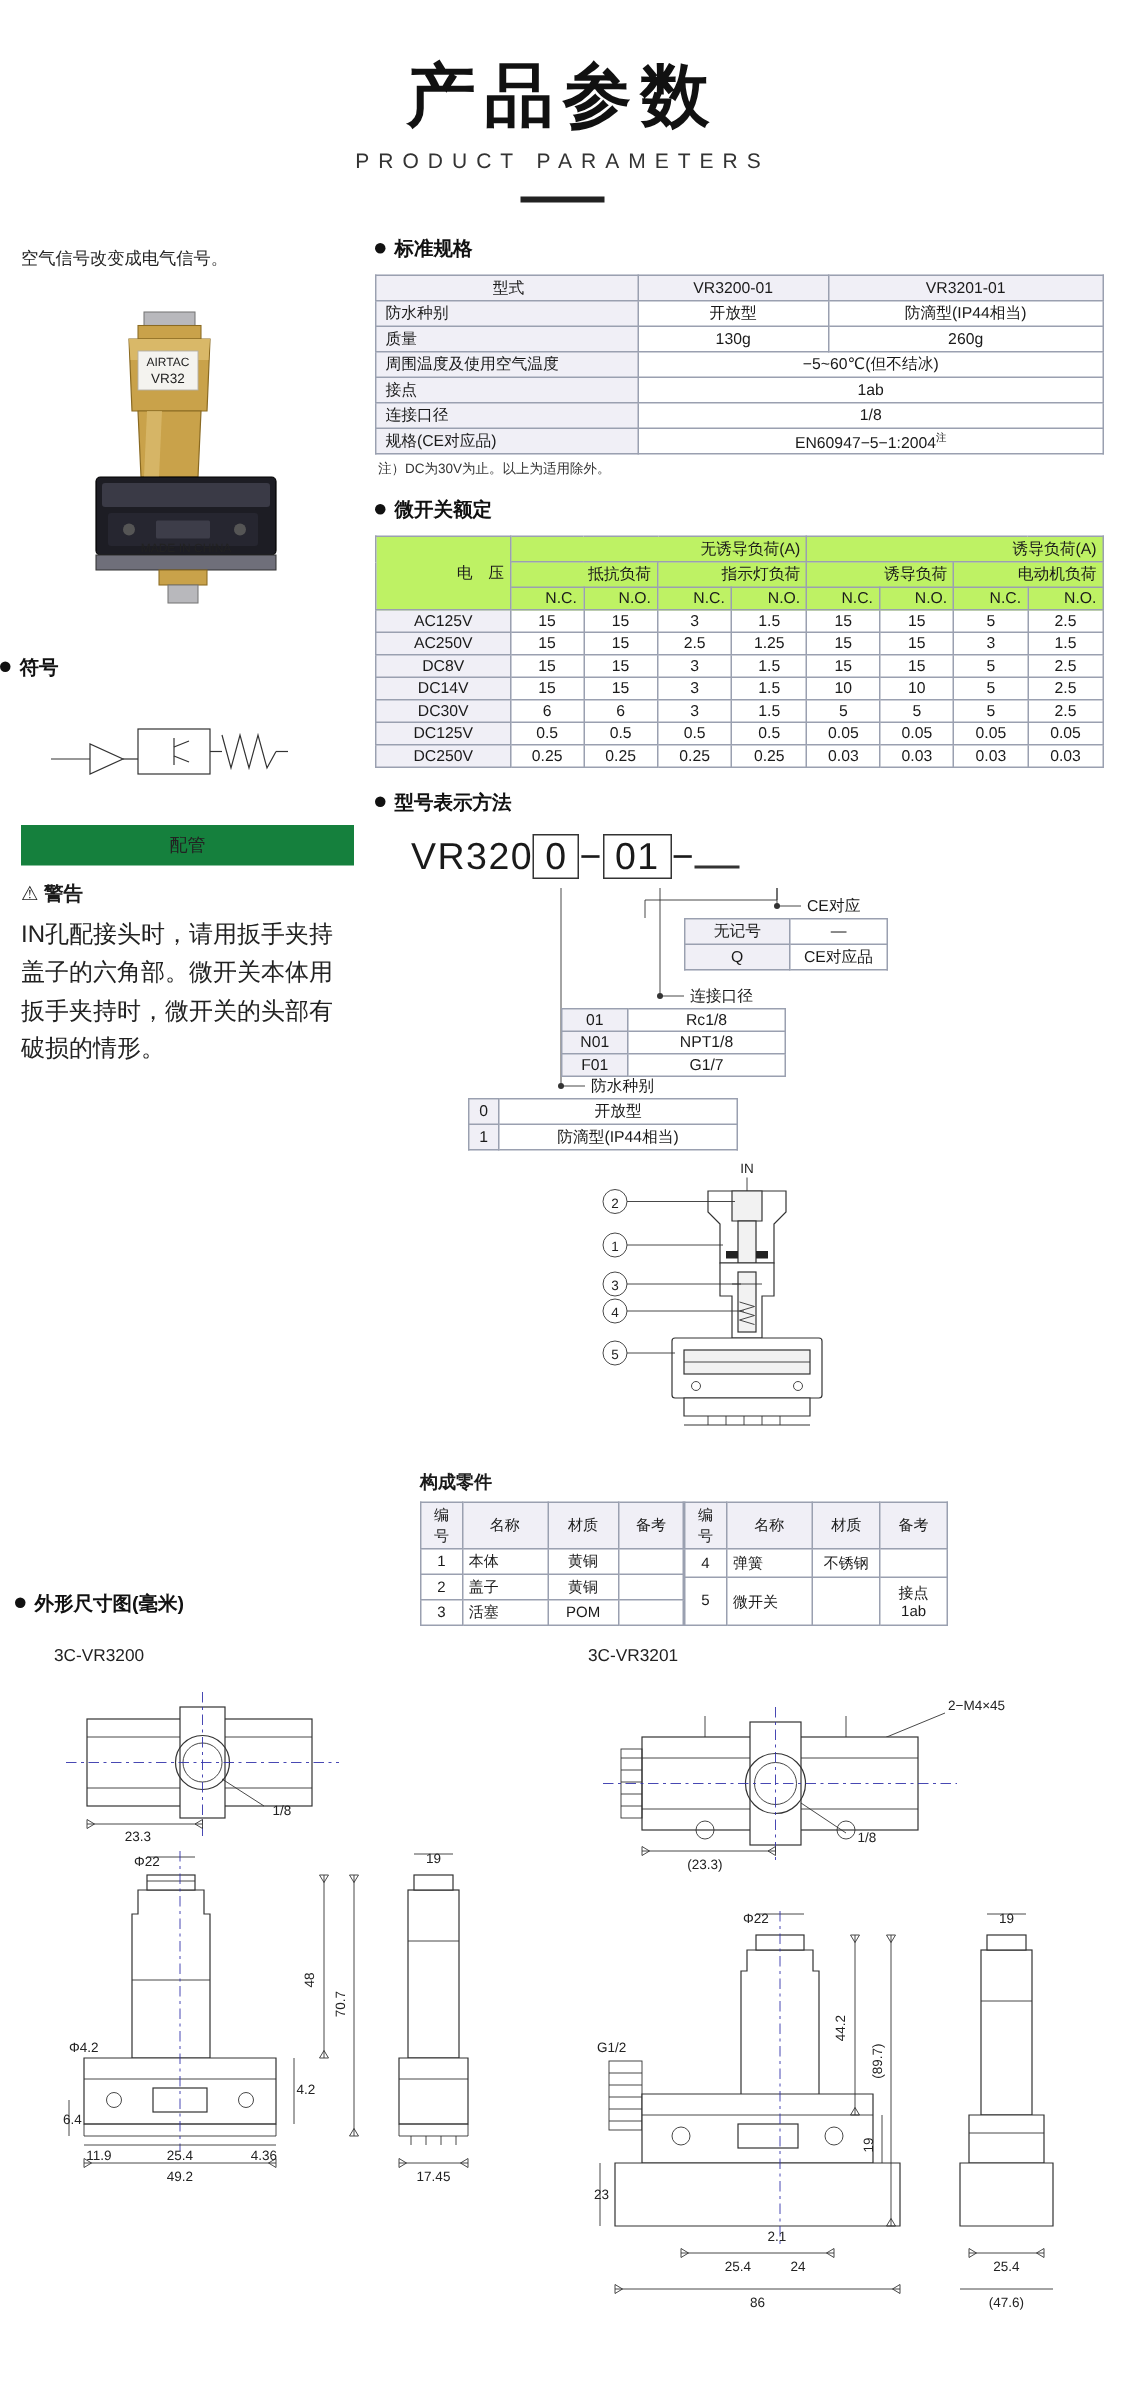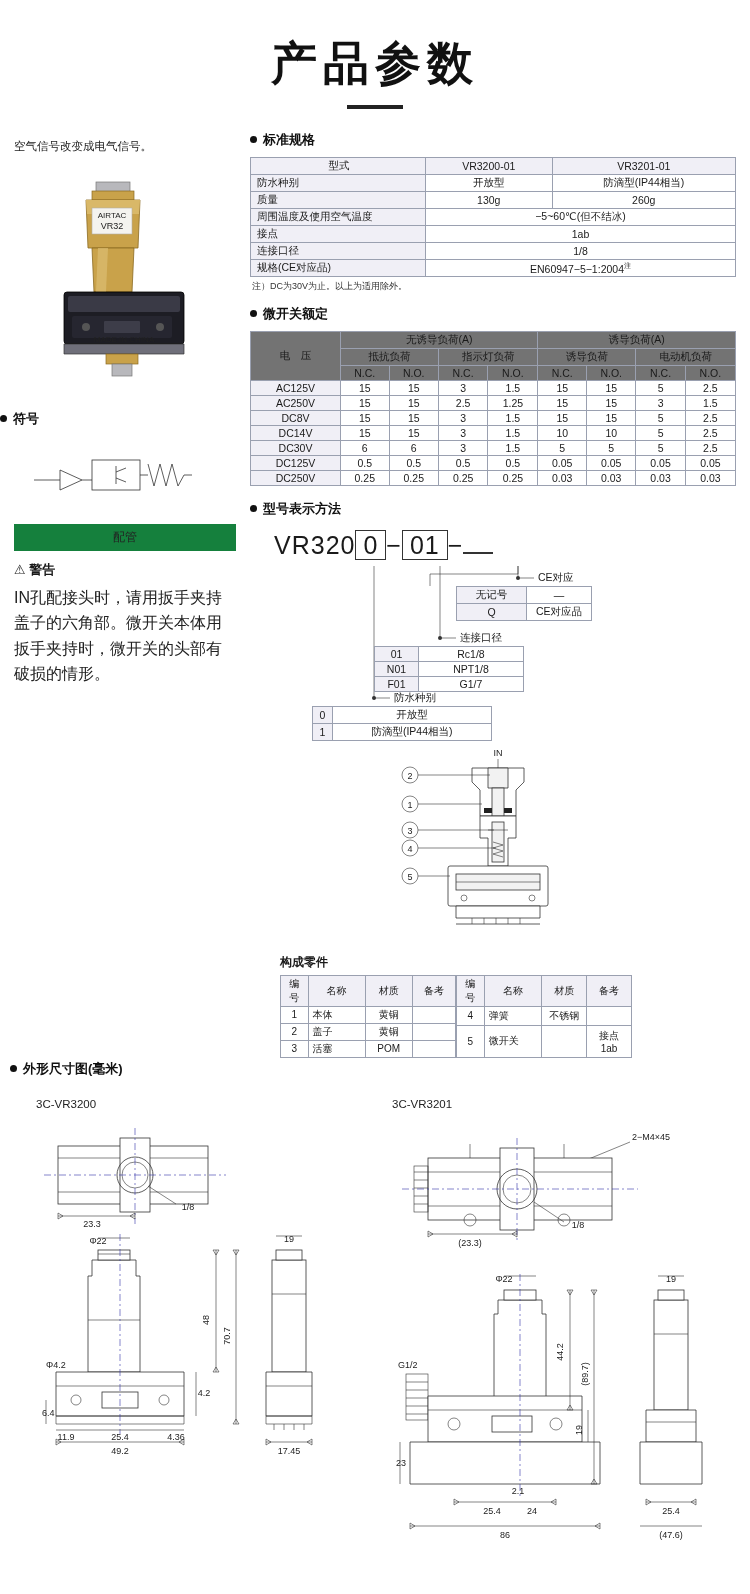--- a/index.html
+++ b/index.html
@@ -50,21 +50,21 @@
   .warn-body { font-size:16px; line-height:1.6; margin:0 14px 0 14px; color:#222; }
 
   
   table { border-collapse:collapse; width:100%; font-size:10.5px; }
   table td, table th { border:1px solid #9aa0b0; padding:1px 4px; text-align:center; }
   .spec-t td.lbl { background:#f0eff6; text-align:left; padding-left:6px; width:175px; }
   .spec-t thead td { background:#f0eff6; font-weight:normal; }
   .note-small { font-size:9px; color:#333; margin:3px 0 0 2px; }
   .sup { font-size:7px; vertical-align:super; }
 
-  .sw-t td.hd { background:#737373; }
+  .sw-t td.hd { background:#bef264;text-align:right; }
   .sw-t td.vlt { background:#f0eff6; text-align:center; }
   .sw-t td { height:15px; }
 
   
   .model-wrap { position:relative; height:210px; margin-top:6px; }
   .model-code {
     font-size:25px; font-weight:normal; letter-spacing:1px;
     position:absolute; left:24px; top:4px; white-space:nowrap;
   }
   .model-code .box {
@@ -94,20 +94,21 @@
   .fillgrey { fill:#f2f2f2; stroke:#333; stroke-width:0.8; }
   .fillwhite { fill:#fff; stroke:#333; stroke-width:0.8; }
   .txt { font-size:9px; fill:#222; font-family:"Liberation Sans",sans-serif; }
   .txt8 { font-size:8px; fill:#222; font-family:"Liberation Sans",sans-serif; }
 </style>
 </head>
 <body>
 
 <div class="header">
   <div class="cn">产品参数</div>
+  <div class="en">PRODUCT PARAMETERS</div>
   <div class="rule"></div>
 </div>
 
 <div class="content">
 
   <div class="left-col">
 
     <div class="left-note">空气信号改变成电气信号。</div>
 
     <div class="valve-img">

